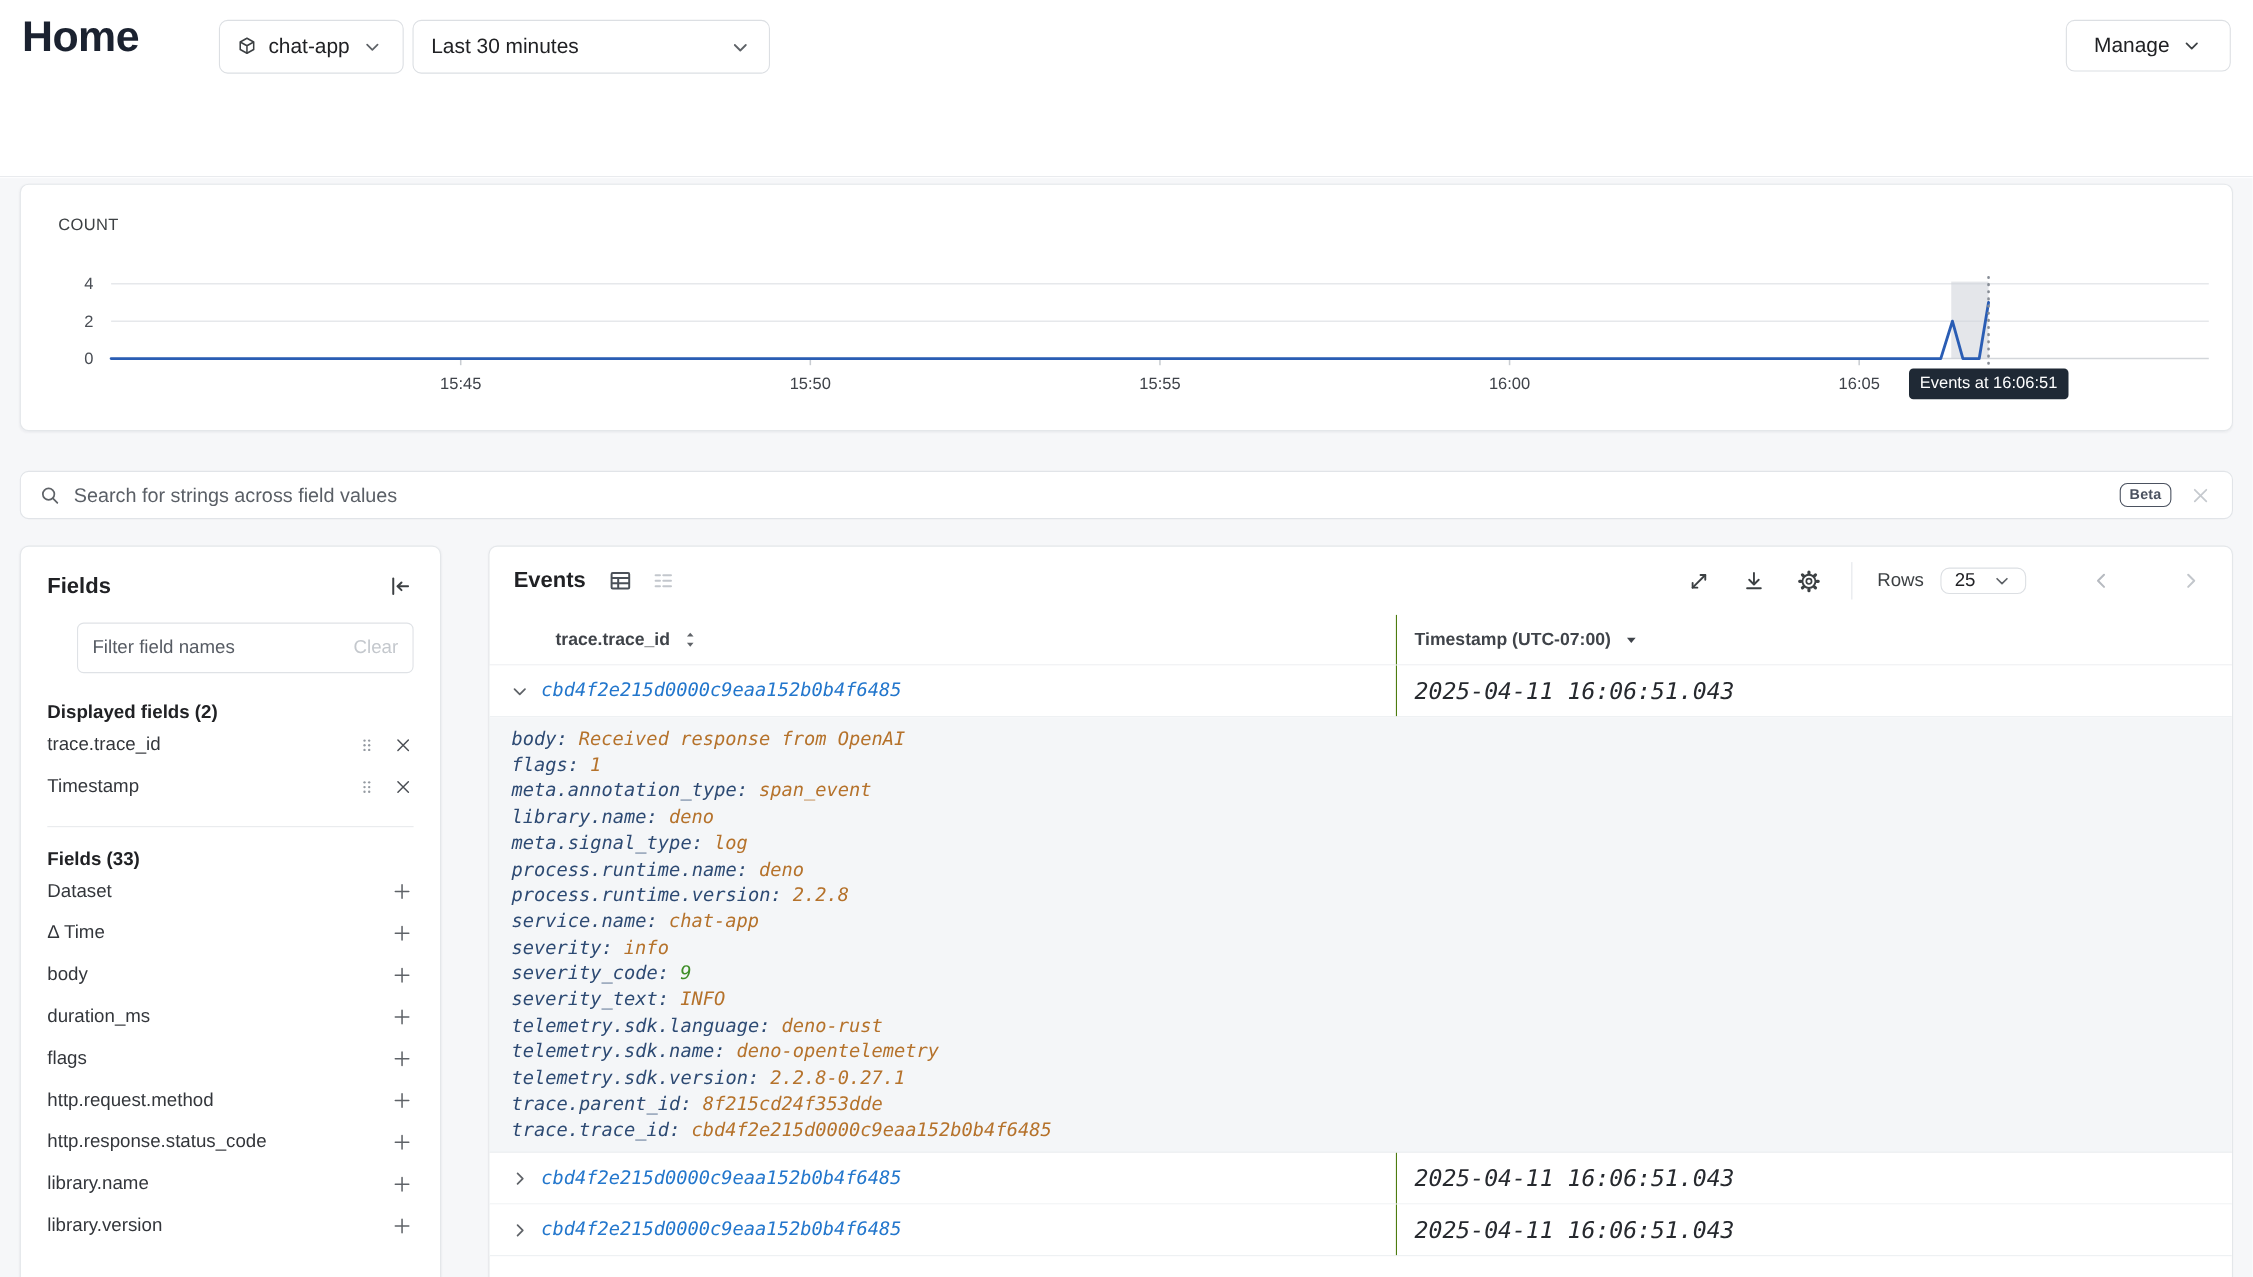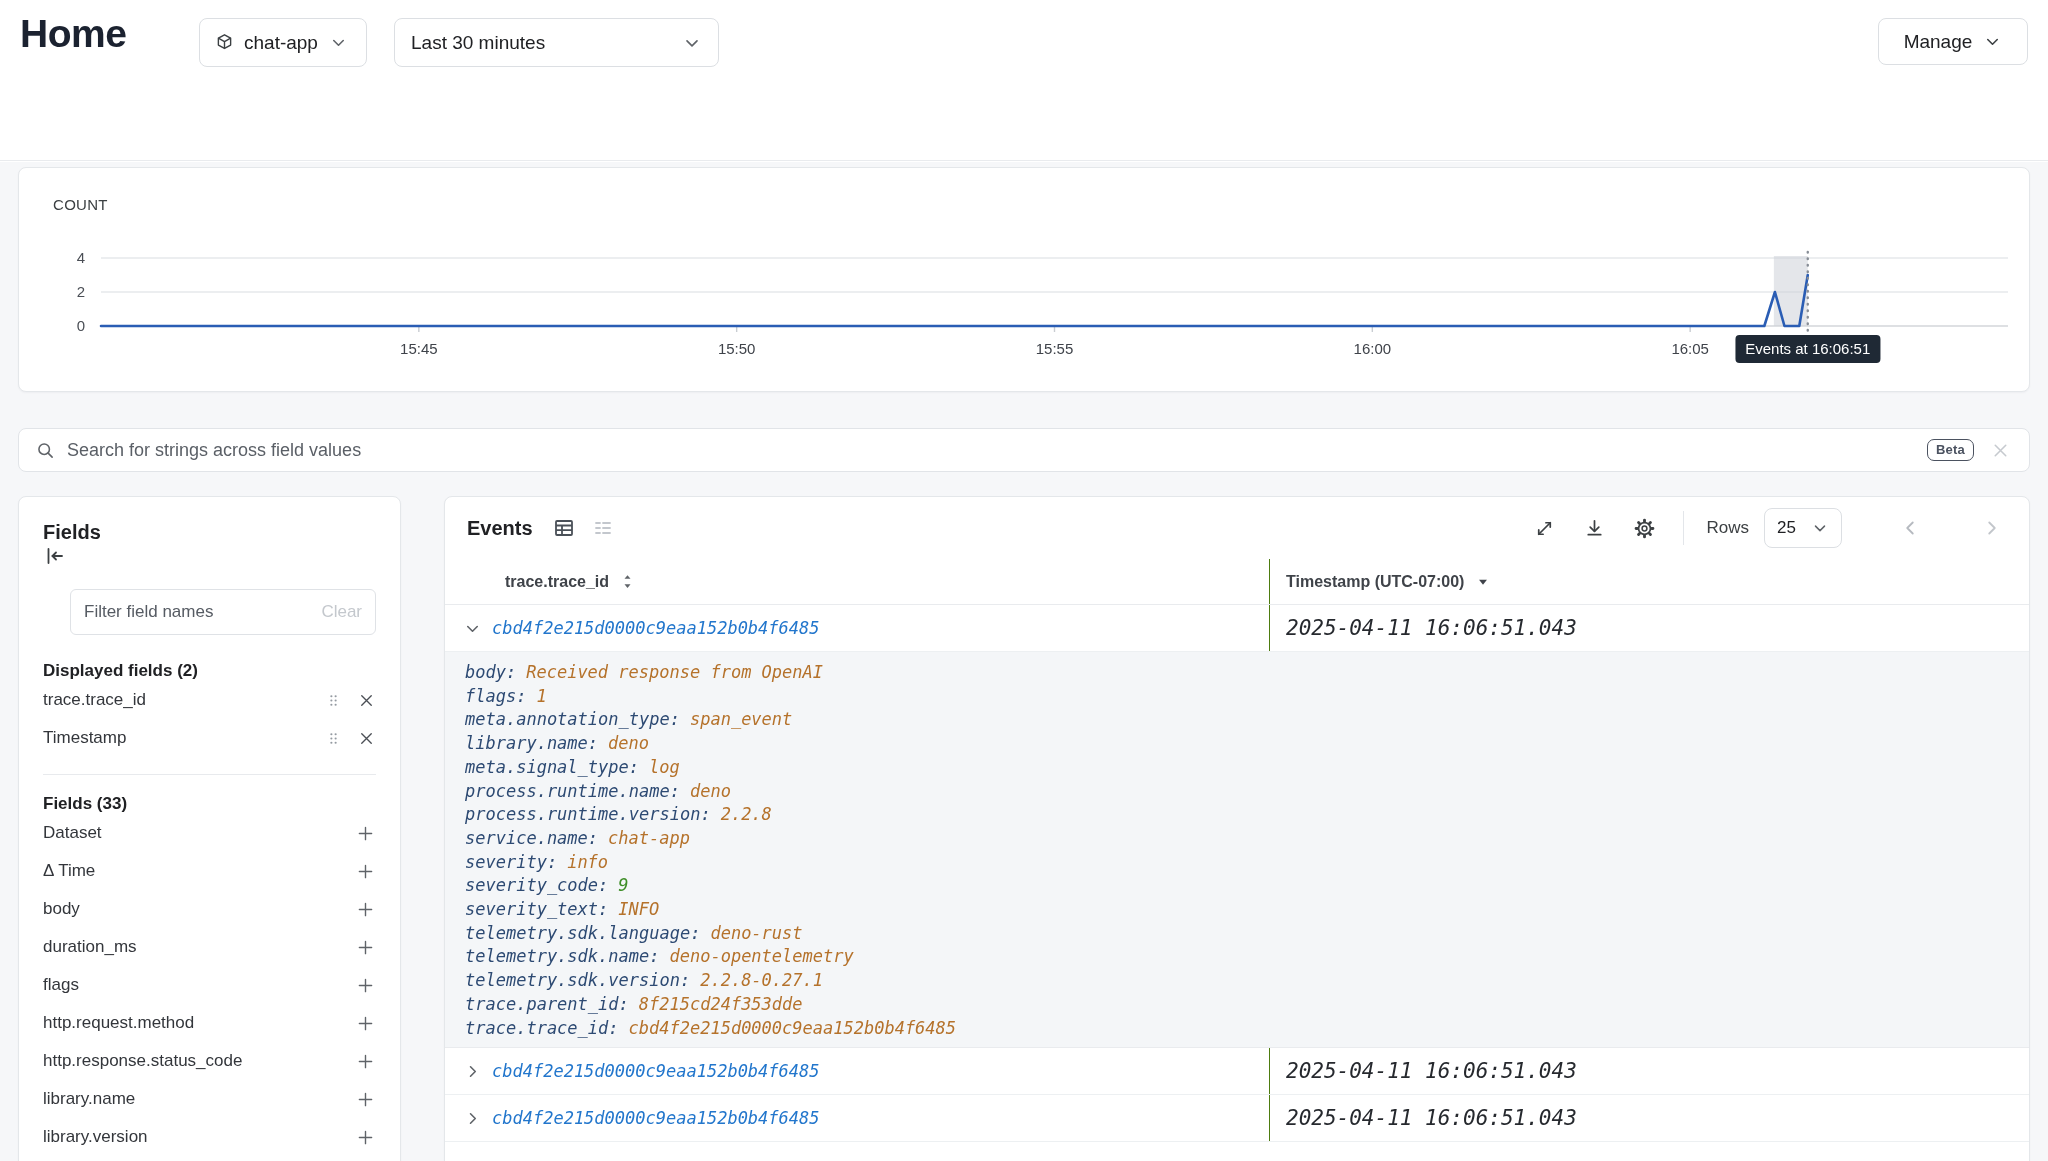--- a/index.html
+++ b/index.html
@@ -13,21 +13,21 @@
 
   
   .top-header { position:absolute; left:0; top:0; width:2048px; height:161px; background:#fff; border-bottom:1px solid #e9ebee; }
   .home-title { position:absolute; left:20px; top:12px; font-size:39px; font-weight:800; color:#1b2230; letter-spacing:-0.5px; }
   .select-box {
     position:absolute; top:18px; height:49px; background:#fff;
     border:1px solid #dcdfe3; border-radius:8px; display:flex; align-items:center;
     font-size:19px; color:#202124; cursor:pointer;
   }
   .project-select { left:199px; width:168px; padding:0 14px; gap:9px; }
-  .time-select { left:394px; width:325px; padding:0 16px; justify-content:space-between; }
+  .time-select { left:375px; width:325px; padding:0 16px; justify-content:space-between; }
   .manage-btn {
     position:absolute; right:20px; top:18px; width:150px; height:47px;
     border:1px solid #dcdfe3; border-radius:8px; background:#fff;
     display:flex; align-items:center; justify-content:center; gap:11px;
     font-size:19px; color:#202124; cursor:pointer;
   }
   
   .tabs { position:absolute; left:26px; top:116px; height:45px; display:flex; gap:32px; }
   .tab { position:relative; display:flex; align-items:center; font-size:20px; color:#3c4043; padding:0 2px; cursor:pointer; }
   .tab.active { font-weight:700; color:#202124; }
@@ -58,21 +58,21 @@
   }
   .search-bar input::placeholder { color:#5a5f66; opacity:1; }
   .beta-badge {
     border:1.5px solid #4b5260; color:#4b5260; border-radius:7px;
     font-size:13px; font-weight:600; padding:2px 8px 3px; letter-spacing:.2px;
   }
   .search-close { margin-left:16px; margin-right:2px; cursor:pointer; }
 
   
   .fields-card { left:18px; top:496px; width:383px; height:690px; padding:24px; }
-  .fields-head { display:flex; align-items:flex-start; justify-content:space-between;flex-direction:column; }
+  .fields-head { display:flex; align-items:flex-end; justify-content:space-between; }
   .fields-title { font-size:20px; font-weight:700; color:#202124; }
   .filter-box {
     margin-top:21px; height:46px; border:1px solid #dfe2e6; border-radius:6px;
     display:flex; align-items:center; padding:0 13px;margin-left:27px;
   }
   .filter-box input {
     flex:1; border:none; outline:none; font-family:"Liberation Sans",sans-serif;
     font-size:17px; color:#202124; background:transparent;
   }
   .filter-box input::placeholder { color:#565b63; opacity:1; }
@@ -91,21 +91,21 @@
   .events-card { left:444px; top:496px; width:1586px; height:690px; overflow:hidden; }
   .events-head { height:62px; display:flex; align-items:center; padding:0 22px;justify-content:flex-end; }
   .events-title { font-size:20px; font-weight:700; color:#202124; }
   .view-toggles { display:flex; align-items:center; gap:15px; margin-left:19px; }
   .events-head .spacer { flex:1; }
   .head-controls { display:flex; align-items:center; }
   .head-controls .icon-btn { margin-left:27px; }
   .vert-div { width:1px; height:34px; background:#e3e6ea; margin:0 6px 0 27px; }
   .rows-label { font-size:17px; color:#3c4043; margin-left:16px; }
   .rows-select {
-    margin-left:15px; width:78px; height:40px; border:1px solid #dcdfe3; border-radius:8px;
+    margin-left:15px; width:78px; height:24px; border:1px solid #dcdfe3; border-radius:8px;
     display:flex; align-items:center; justify-content:space-between; padding:0 12px;
     font-size:17px; color:#202124; cursor:pointer;
   }
   .page-arrows { display:flex; align-items:center; gap:33px; margin-left:30px; margin-right:4px; }
 
   .tbl-header { height:46px; display:flex; border-bottom:1px solid #e9ebee; }
   .tbl-col1 { width:824px; flex:0 0 824px; display:flex; align-items:center; }
   .tbl-col2 { flex:1; border-left:1px solid #4d7c0f; display:flex; align-items:center; padding-left:16px; }
   .col-title { font-size:16px; font-weight:600; color:#3f4349; }
   .tbl-header .tbl-col1 { padding-left:60px; gap:11px; }

